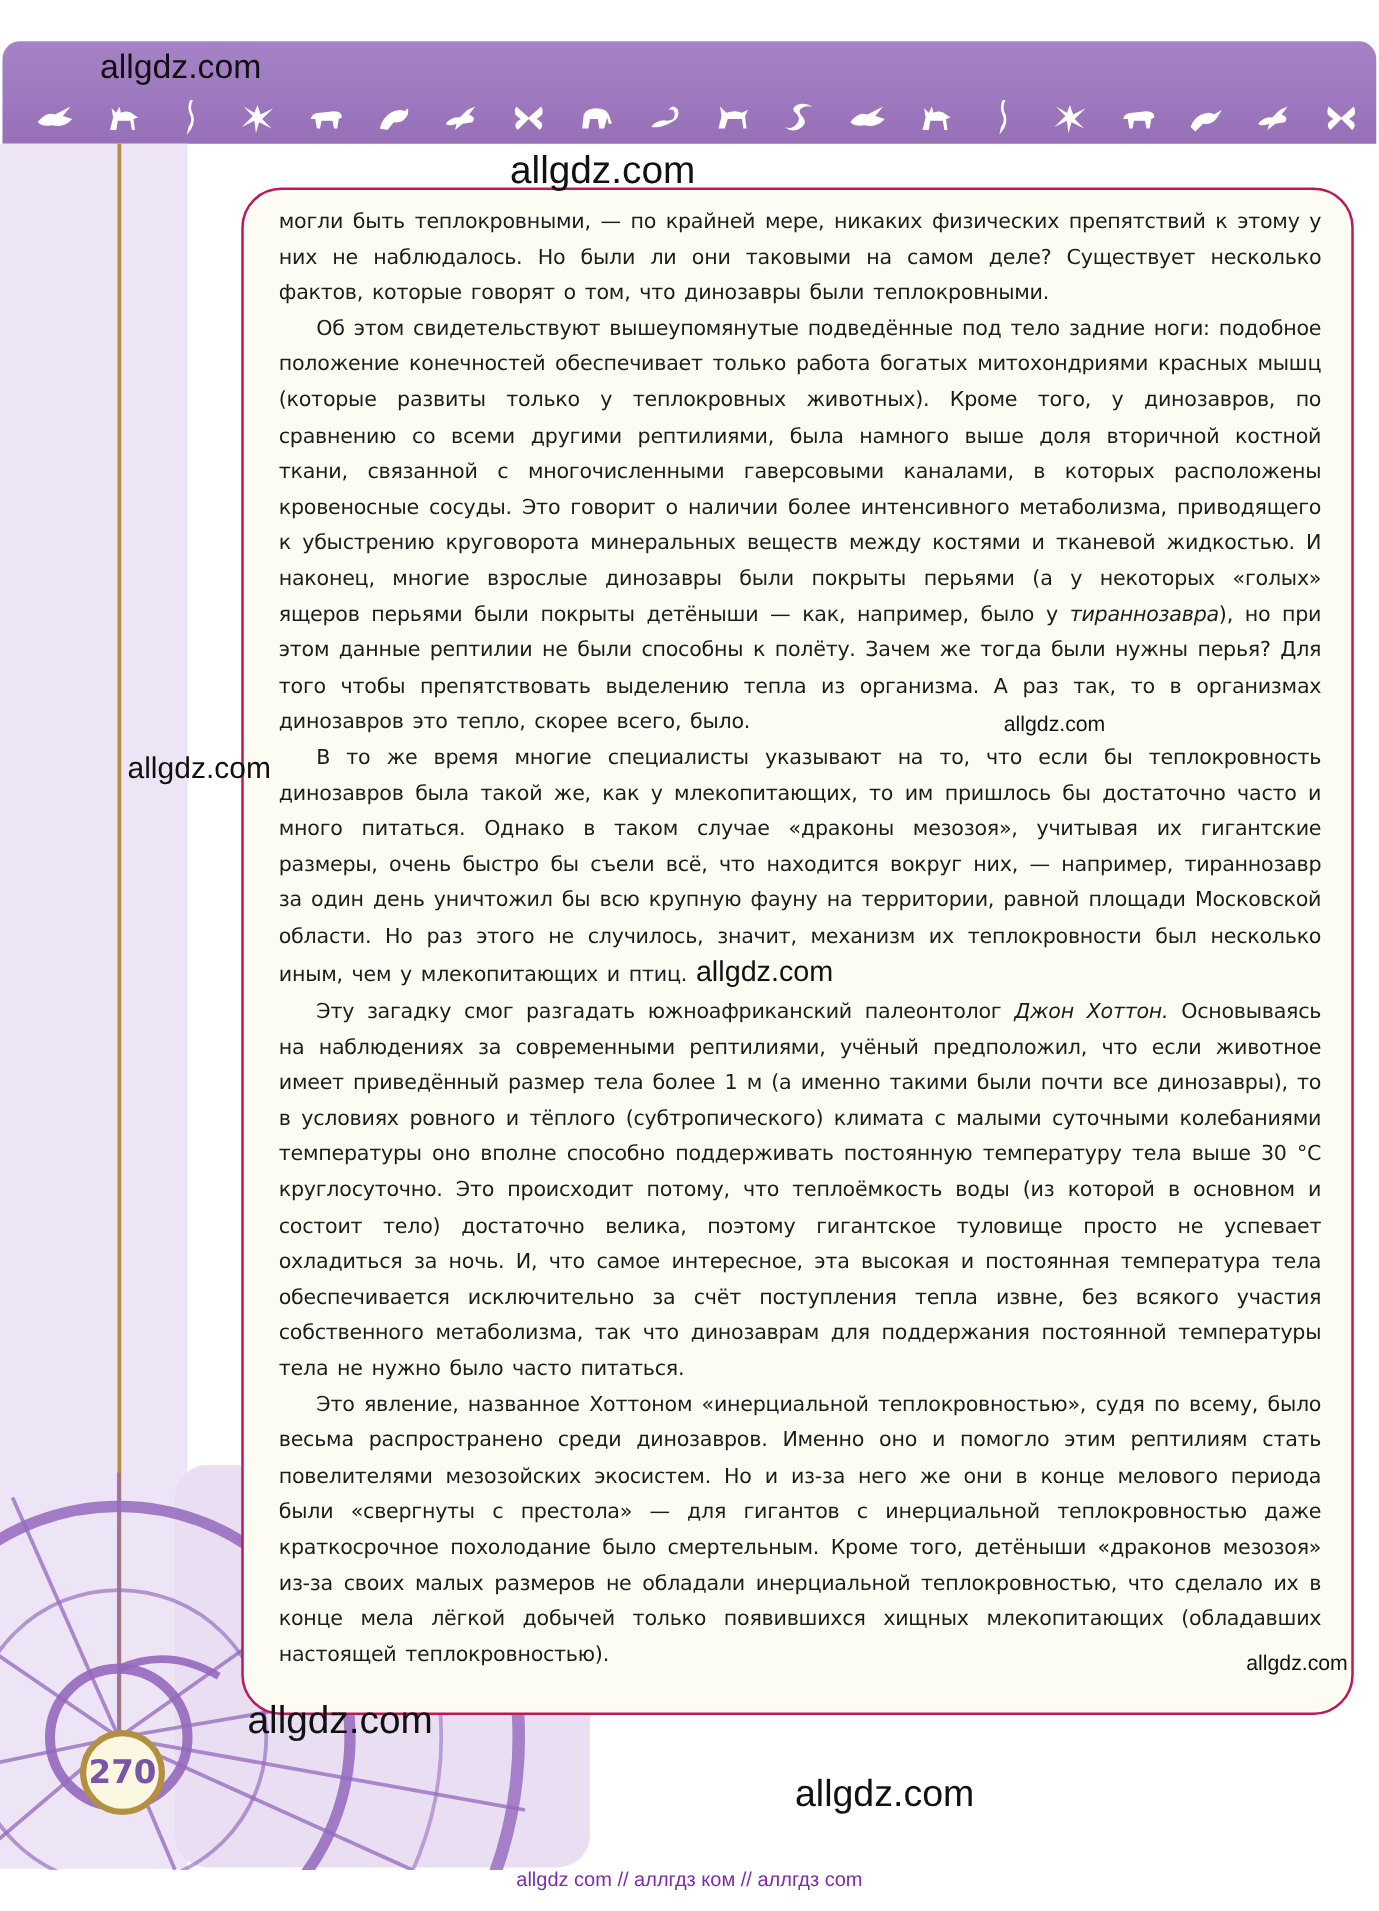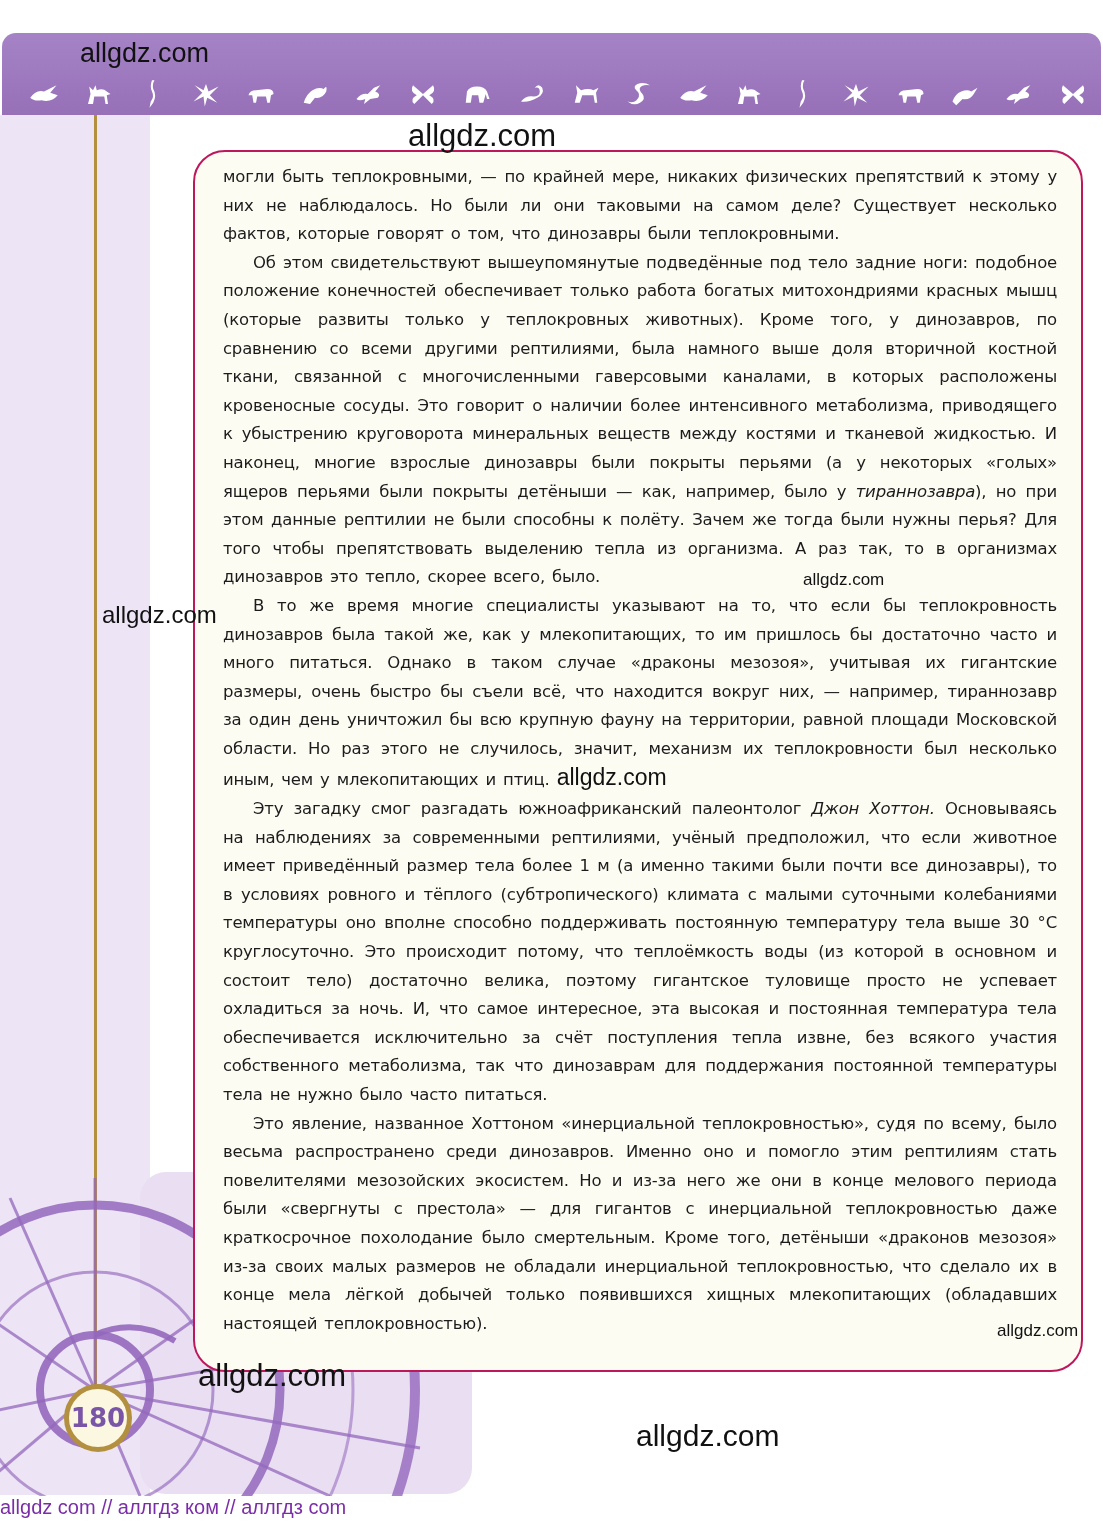--- a/index.html
+++ b/index.html
@@ -84,23 +84,23 @@
   }
   
   .wm{
     position:absolute;
     font-family:"Liberation Sans",sans-serif;
     color:#111111;white-space:nowrap;z-index:6;
   }
   
   .footer{
     position:absolute;left:0;right:0;top:1496px;
-    text-align:left;
-    font-family:"Liberation Sans",sans-serif;
-    font-size:20px;color:#7b2da8;
+    text-align:center;
+    font-family:"Liberation Sans",sans-serif;
+    font-size:16px;color:#7b2da8;
   }
 </style>
 </head>
 <body>
 
 <div class="page">
 
 
   <div class="band">
     <div class="band-watermark">allgdz.com</div>
@@ -228,21 +228,21 @@
       </g>
       <circle cx="95" cy="212" r="55" stroke-width="8" opacity="0.9"></circle>
       <circle cx="95" cy="212" r="118" stroke-width="3" opacity="0.65"></circle>
       <circle cx="95" cy="212" r="185" stroke-width="9" opacity="0.85"></circle>
       <circle cx="95" cy="212" r="258" stroke-width="3" opacity="0.55"></circle>
       <circle cx="95" cy="212" r="320" stroke-width="10" opacity="0.8"></circle>
       <path d="M95,157 q40,-18 80,6" stroke-width="6" opacity="0.9"></path>
     </g>
   </svg>
 
-  <div class="badge">180</div>
+  <div class="badge">270</div>
 
   <div class="panel">
     <div id="article">
         <p class=""><span>могли быть теплокровными, — по крайней мере, никаких физических препятствий к этому у них не наблюдалось. Но были ли они таковыми на самом деле? Существует несколько фактов, которые говорят о том, что динозавры были теплокровными.</span></p>
         <p class="indent"><span>Об этом свидетельствуют вышеупомянутые подведённые под тело задние ноги: подобное положение конечностей обеспечивает только работа богатых митохондриями красных мышц (которые развиты только у теплокровных животных). Кроме того, у динозавров, по сравнению со всеми другими рептилиями, была намного выше доля вторичной костной ткани, связанной с многочисленными гаверсовыми каналами, в которых расположены кровеносные сосуды. Это говорит о наличии более интенсивного метаболизма, приводящего к убыстрению круговорота минеральных веществ между костями и тканевой жидкостью. И наконец, многие взрослые динозавры были покрыты перьями (а у некоторых «голых» ящеров перьями были покрыты детёныши — как, например, было у </span><em>тираннозавра</em><span>), но при этом данные рептилии не были способны к полёту. Зачем же тогда были нужны перья? Для того чтобы препятствовать выделению тепла из организма. А раз так, то в организмах динозавров это тепло, скорее всего, было.</span></p>
         <p class="indent"><span>В то же время многие специалисты указывают на то, что если бы теплокровность динозавров была такой же, как у млекопитающих, то им пришлось бы достаточно часто и много питаться. Однако в таком случае «драконы мезозоя», учитывая их гигантские размеры, очень быстро бы съели всё, что находится вокруг них, — например, тираннозавр за один день уничтожил бы всю крупную фауну на территории, равной площади Московской области. Но раз этого не случилось, значит, механизм их теплокровности был несколько иным, чем у млекопитающих и птиц. </span><span class="wm-inline">allgdz.com</span></p>
         <p class="indent"><span>Эту загадку смог разгадать южноафриканский палеонтолог </span><em>Джон Хоттон.</em><span> Основываясь на наблюдениях за современными рептилиями, учёный предположил, что если животное имеет приведённый размер тела более 1 м (а именно такими были почти все динозавры), то в условиях ровного и тёплого (субтропического) климата с малыми суточными колебаниями температуры оно вполне способно поддерживать постоянную температуру тела выше 30 °C круглосуточно. Это происходит потому, что теплоёмкость воды (из которой в основном и состоит тело) достаточно велика, поэтому гигантское туловище просто не успевает охладиться за ночь. И, что самое интересное, эта высокая и постоянная температура тела обеспечивается исключительно за счёт поступления тепла извне, без всякого участия собственного метаболизма, так что динозаврам для поддержания постоянной температуры тела не нужно было часто питаться.</span></p>
         <p class="indent"><span>Это явление, названное Хоттоном «инерциальной теплокровностью», судя по всему, было весьма распространено среди динозавров. Именно оно и помогло этим рептилиям стать повелителями мезозойских экосистем. Но и из-за него же они в конце мелового периода были «свергнуты с престола» — для гигантов с инерциальной теплокровностью даже краткосрочное похолодание было смертельным. Кроме того, детёныши «драконов мезозоя» из-за своих малых размеров не обладали инерциальной теплокровностью, что сделало их в конце мела лёгкой добычей только появившихся хищных млекопитающих (обладавших настоящей теплокровностью).</span></p>
       </div>
   </div>

